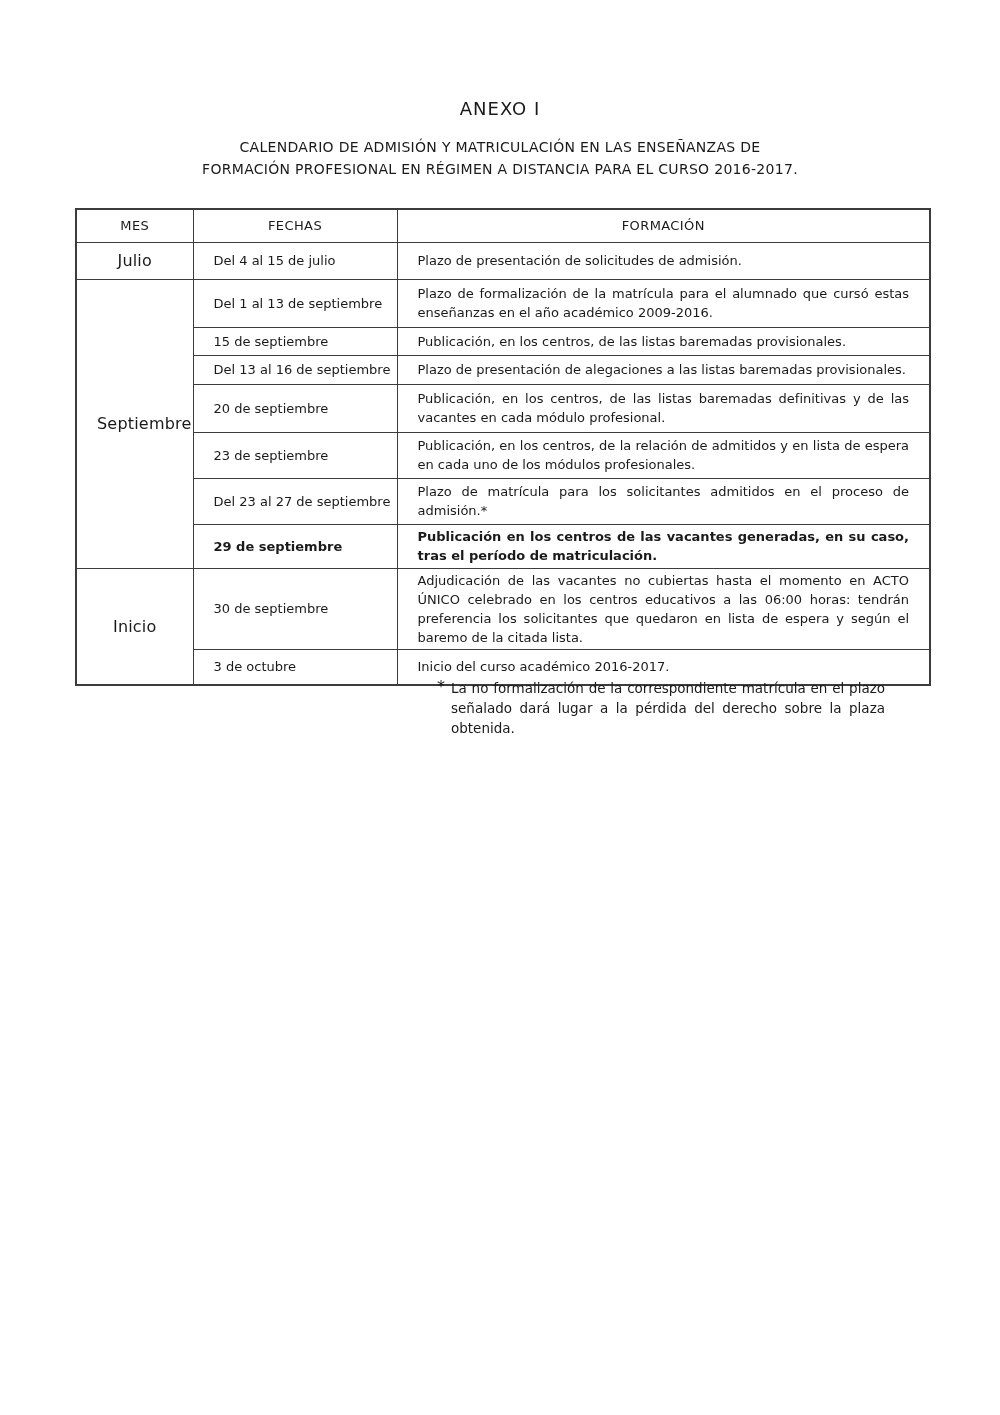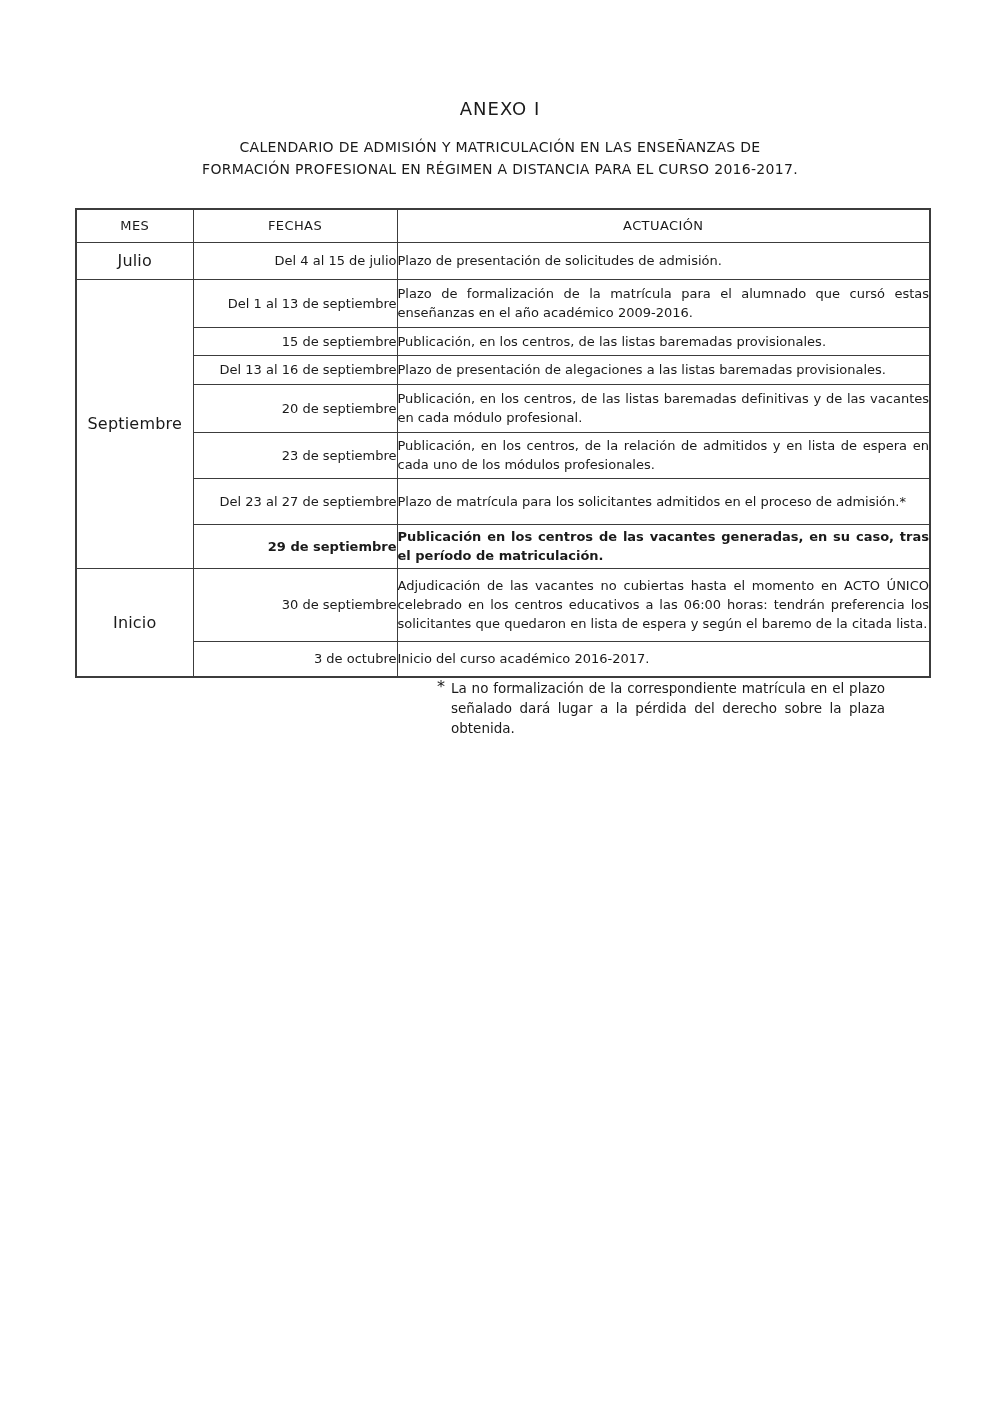--- a/index.html
+++ b/index.html
@@ -51,40 +51,40 @@
     font-size: 13px;
     color: #1a1a1a;
   }
   table.calendar col.c-mes   { width: 117px; }
   table.calendar col.c-fecha { width: 204px; }
   table.calendar col.c-act   { width: 533px; }
 
   table.calendar th,
   table.calendar td {
     border: 1.5px solid #3c3c3c;
-    padding: 2px 0;
+    padding: 2px 20px;
     vertical-align: middle;
     background: #ffffff;
   }
   table.calendar {
     border: 2px solid #3c3c3c;
   }
   th.hdr {
     font-weight: 400;
     text-align: center;
     font-size: 13px;
     letter-spacing: 0.4px;
   }
   td.mes {
     text-align: center;
     font-size: 16px;
     letter-spacing: 0.2px;
   }
   td.fecha {
-    text-align: right;
+    text-align: left;
     font-size: 13px;
     white-space: nowrap;
   }
   td.act {
     text-align: justify;
     text-justify: inter-word;
     font-size: 13px;
     line-height: 19px;
     padding: 4px 6px 4px 6px;
   }
@@ -138,21 +138,21 @@
   <table class="calendar">
     <colgroup>
       <col class="c-mes">
       <col class="c-fecha">
       <col class="c-act">
     </colgroup>
     <thead>
       <tr class="h33">
         <th class="hdr">MES</th>
         <th class="hdr">FECHAS</th>
-        <th class="hdr">ACTUACIÓN</th>
+        <th class="hdr">FORMACIÓN</th>
       </tr>
     </thead>
     <tbody>
 
       <tr class="h37">
         <td class="mes" rowspan="1">Julio</td>
         <td class="fecha">Del 4 al 15 de julio</td>
         <td class="act">Plazo de presentación de solicitudes de admisión.</td>
       </tr>
 

